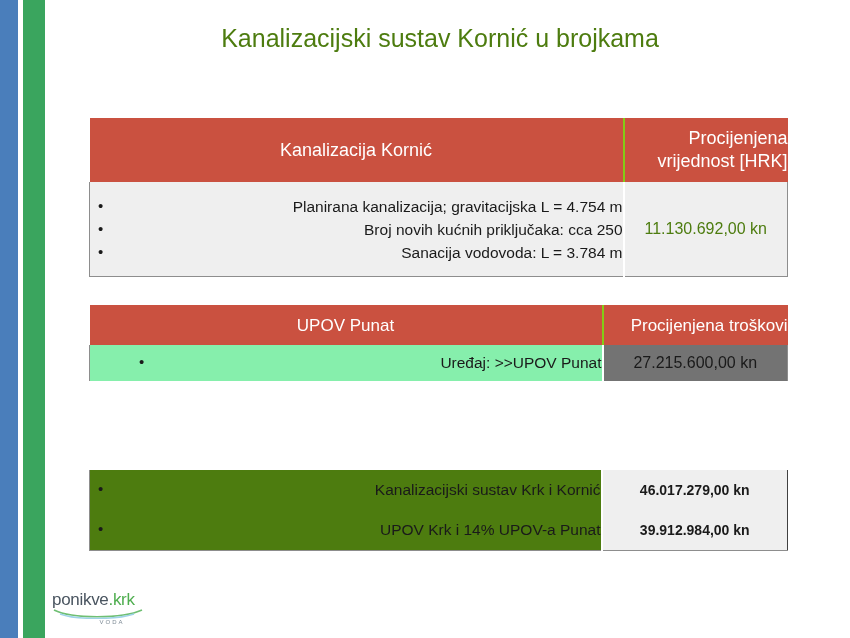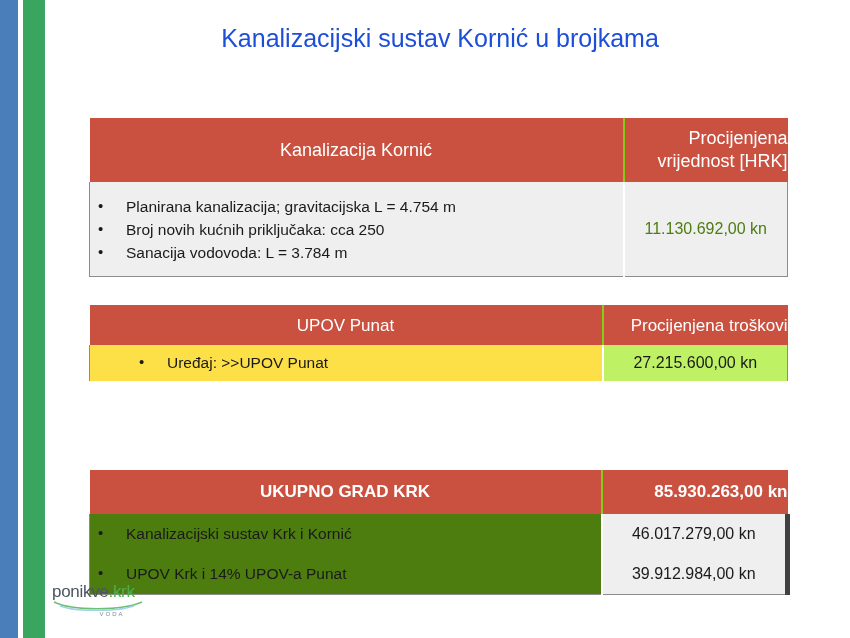--- a/index.html
+++ b/index.html
@@ -41,21 +41,21 @@
 
   
   .slide-title {
     position: absolute;
     top: 22px;
     left: 60px;
     width: 760px;
     text-align: center;
     font-size: 25px;
     line-height: 32px;
-    color: #1d4ed8;
+    color: #4d7c0f;
     font-weight: normal;
     white-space: nowrap;
   }
 
   
   .tbl {
     position: absolute;
     left: 89px;
     width: 698px;
     border-collapse: collapse;
@@ -88,20 +88,21 @@
   }
   .bodycell.right {
     border-left: none;
     text-align: center;
     color: #4d7c0f;
   }
   ul.bul {
     list-style: none;
     margin: 0;
     padding: 0;
+    text-align: right;
   }
   ul.bul li {
     position: relative;
     padding-left: 36px;
     color: #1a1a1a;
     font-size: 15.5px;
     line-height: 22px;
   }
   ul.bul li.bulleted::before {
     content: "\2022";
@@ -128,28 +129,28 @@
   #table1 .bodycell.right { font-size: 16px; }
 
   
   #table2 { top: 305px; }
   #table2 .hdr {
     height: 40px;
     font-size: 17px;
     line-height: 23px;
   }
   #table2 .rowcell {
-    background: #fde047;
+    background: #86efac;
     border-left: 1px solid #8d8d8d;
     border-right: 2px solid #ffffff;
     height: 36px;
     padding-left: 41px;
   }
   #table2 .valcell {
-    background: #bef264;
+    background: #737373;
     border-right: 1px solid #8d8d8d;
     text-align: center;
     font-size: 16px;
     color: #1a1a1a;
     height: 36px;
   }
   #table2 tr.last-row .rowcell,
   #table2 tr.last-row .valcell {
     border-bottom: 1px solid #8d8d8d;
   }
@@ -162,36 +163,37 @@
     line-height: 22px;
   }
   #table3 .rowcell {
     background: #4d7c0f;
     border-left: 1px solid #8d8d8d;
     border-right: 2px solid #ffffff;
     height: 40px;
   }
   #table3 .valcell {
     background: #efefef;
-    border-right: 5px solid #404040;
-    text-align: center;
-    font-size: 16px;
+    border-right: 1px solid #404040;
+    text-align: center;
+    font-size: 14px;
     color: #1a1a1a;
     height: 40px;
+    font-weight: bold;
   }
   #table3 tr.last-row .rowcell,
   #table3 tr.last-row .valcell {
     border-bottom: 1px solid #8d8d8d;
   }
 
   
   .logo {
     position: absolute;
     left: 52px;
-    bottom: 16px;
+    bottom: 8px;
     width: 120px;
     height: 40px;
   }
   .logo-word {
     font-size: 17px;
     letter-spacing: -0.3px;
     line-height: 19px;
     white-space: nowrap;
   }
   .logo-main { color: #4a5560; }
@@ -261,24 +263,20 @@
       </tr>
     </tbody>
   </table>
 
   <table class="tbl" id="table3">
     <colgroup>
         <col style="width:512px">
         <col style="width:186px">
       </colgroup>
     <tbody>
-      <tr>
-        <th class="hdr hdr-strong">UKUPNO GRAD KRK</th>
-        <th class="hdr last hdr-strong">85.930.263,00 kn</th>
-      </tr>
       <tr>
         <td class="rowcell">
           <ul class="bul">
             <li class="bulleted">Kanalizacijski sustav Krk i Kornić</li>
           </ul>
         </td>
         <td class="valcell">46.017.279,00 kn</td>
       </tr>
       <tr class="last-row">
         <td class="rowcell">

